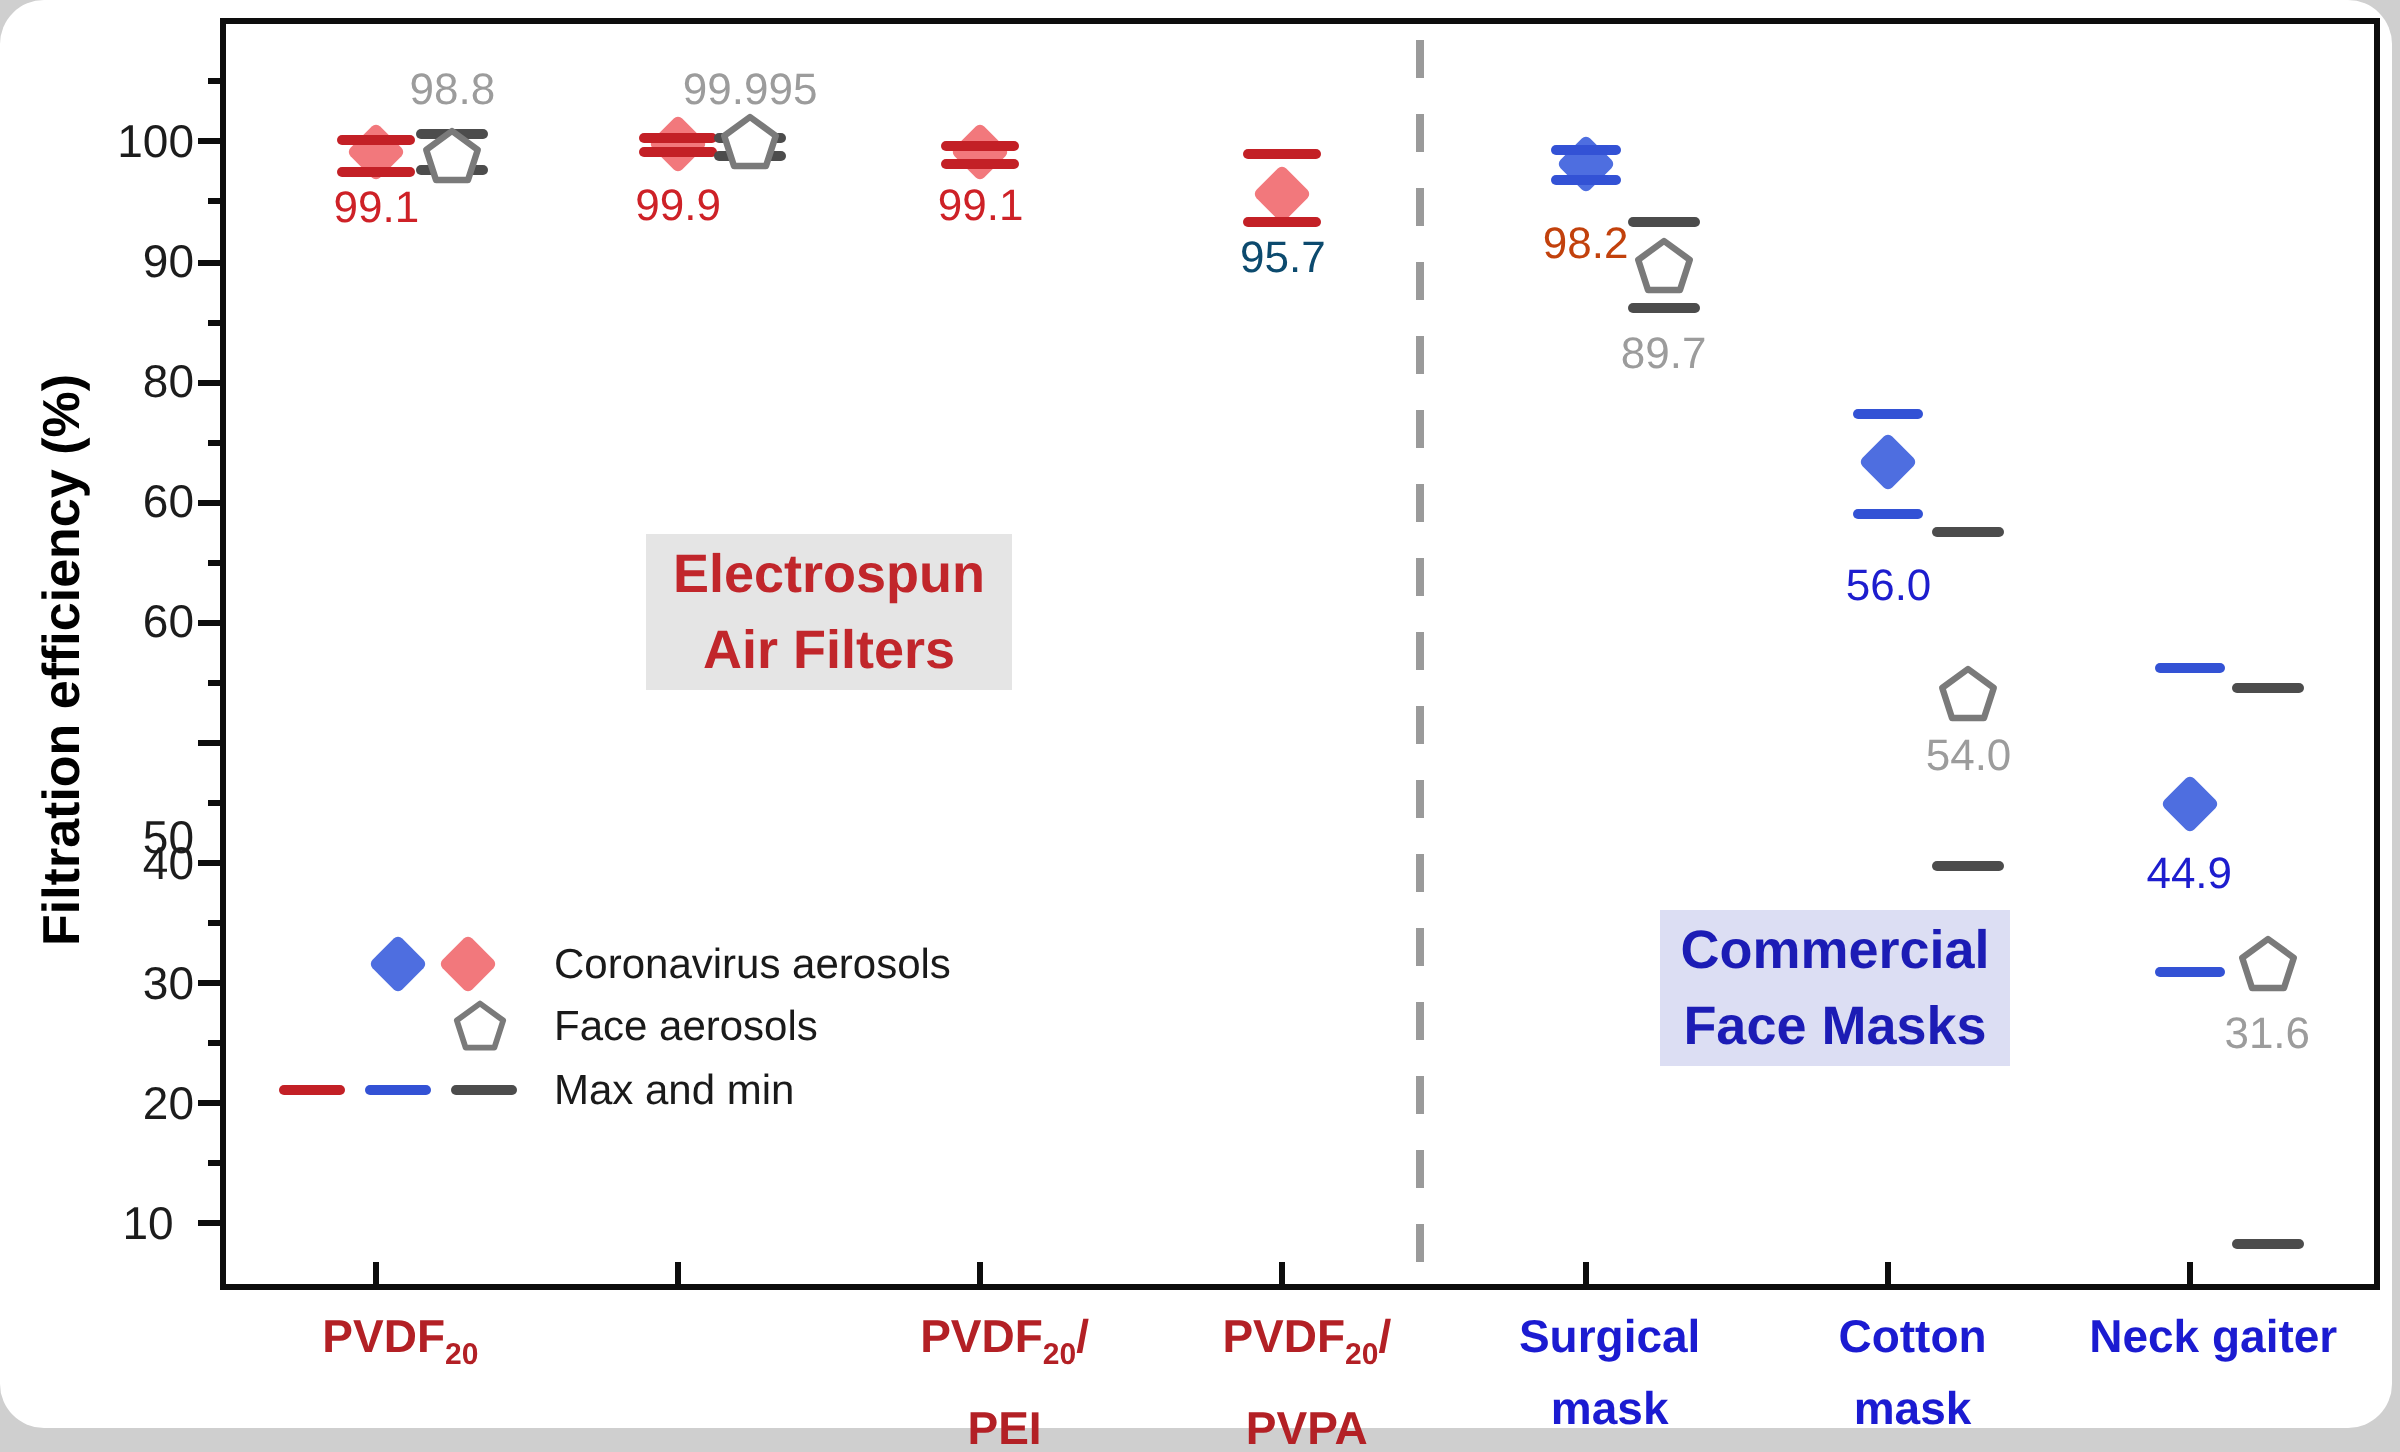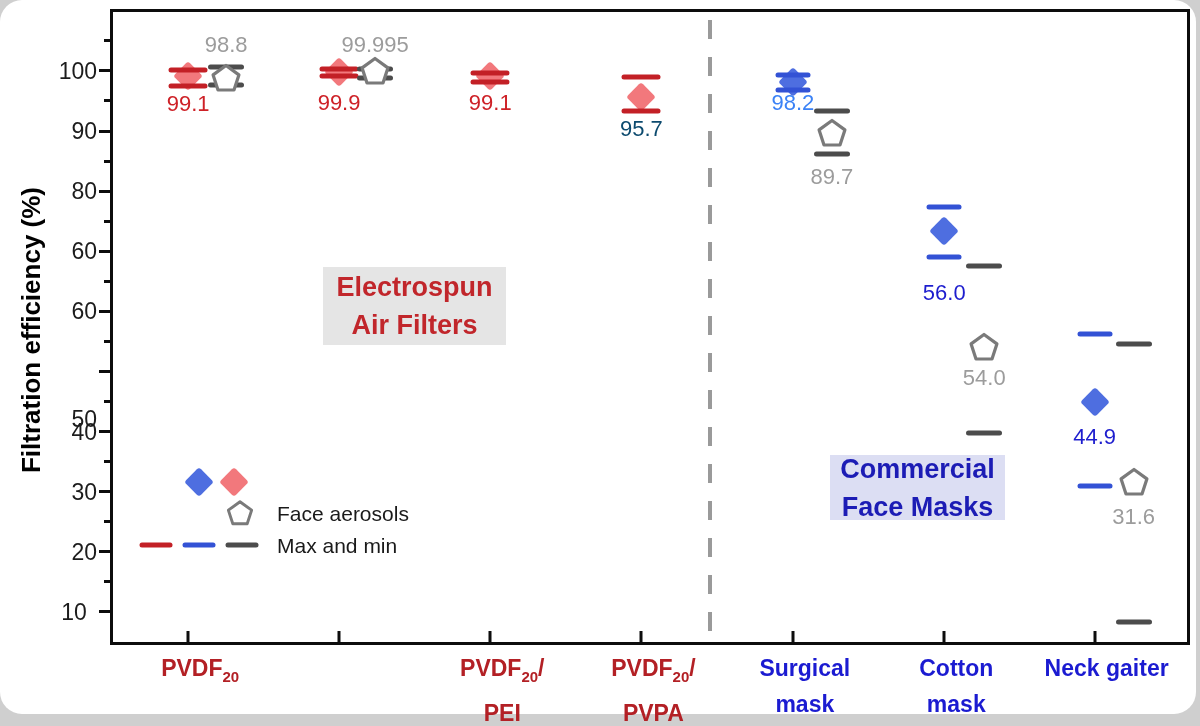--- a/index.html
+++ b/index.html
@@ -93,21 +93,21 @@
       <div class="xtick" style="left: 75.18px; top: 619px;"></div>
       <div class="xtick" style="left: 226.077px; top: 619px;"></div>
       <div class="xtick" style="left: 377.296px; top: 619px;"></div>
       <div class="xtick" style="left: 528.408px; top: 619px;"></div>
       <div class="xtick" style="left: 679.842px; top: 619px;"></div>
       <div class="xtick" style="left: 831.276px; top: 619px;"></div>
       <div class="xtick" style="left: 981.636px; top: 619px;"></div>
       <div class="divider" style="left: 595.466px; top: 8px; height: 618px;"></div>
       <div class="note-box" style="left: 210px; top: 255px; width: 183px; height: 78px; background: #e5e5e5; color: rgb(193, 38, 43);">Electrospun
 Air Filters</div>
-      <div class="note-box" style="left: 717px; top: 443px; width: 175px; height: 65px; background: rgb(220, 222, 243); color: rgb(28, 28, 181);">Commercial
+      <div class="note-box" style="left: 717px; top: 443px; width: 175px; height: 78px; background: rgb(220, 222, 243); color: rgb(28, 28, 181);">Commercial
 Face Masks</div>
       <div class="diamond" style="left: 75.18px; top: 64.3225px; background: rgb(242, 120, 124);"></div>
       <div class="bar" style="left: 75.18px; top: 58.3111px; width: 39px; background: rgb(195, 32, 38);"></div>
       <div class="bar" style="left: 75.18px; top: 73.9408px; width: 39px; background: rgb(195, 32, 38);"></div>
       <div class="pt-label" style="left: 75.18px; top: 92.3225px; color: rgb(206, 33, 39);">99.1</div>
       <div class="bar" style="left: 113.18px; top: 55.3053px; width: 36px; background: rgb(76, 76, 76);"></div>
       <div class="bar" style="left: 113.18px; top: 73.3397px; width: 36px; background: rgb(76, 76, 76);"></div>
       <div class="pent" style="left: 113.18px; top: 66.126px;"><svg width="30" height="30" viewBox="0 0 30 30">
           <polygon points="15,2.5 27.9,11.9 23,27 7,27 2.1,11.9" fill="#ffffff" stroke="#7a7a7a" stroke-width="3.2" stroke-linejoin="round"></polygon>
         </svg></div>
@@ -126,21 +126,21 @@
       <div class="bar" style="left: 377.296px; top: 60.7156px; width: 39px; background: rgb(195, 32, 38);"></div>
       <div class="bar" style="left: 377.296px; top: 69.7328px; width: 39px; background: rgb(195, 32, 38);"></div>
       <div class="pt-label" style="left: 377.296px; top: 91.3225px; color: rgb(206, 33, 39);">99.1</div>
       <div class="diamond" style="left: 528.408px; top: 84.7615px; background: rgb(242, 120, 124);"></div>
       <div class="bar" style="left: 528.408px; top: 64.9237px; width: 39px; background: rgb(195, 32, 38);"></div>
       <div class="bar" style="left: 528.408px; top: 98.5878px; width: 39px; background: rgb(195, 32, 38);"></div>
       <div class="pt-label" style="left: 528.408px; top: 116.761px; color: #0c4a6e;">95.7</div>
       <div class="diamond" style="left: 679.842px; top: 69.7328px; background: rgb(78, 110, 224);"></div>
       <div class="bar" style="left: 679.842px; top: 62.5191px; width: 35px; background: rgb(51, 82, 213);"></div>
       <div class="bar" style="left: 679.842px; top: 77.5477px; width: 35px; background: rgb(51, 82, 213);"></div>
-      <div class="pt-label" style="left: 679.842px; top: 91px; color: #3b82f6;">98.2</div>
+      <div class="pt-label" style="left: 679.842px; top: 110px; color: #c2410c;">98.2</div>
       <div class="bar" style="left: 718.842px; top: 99.1889px; width: 36px; background: rgb(76, 76, 76);"></div>
       <div class="bar" style="left: 718.842px; top: 141.87px; width: 36px; background: rgb(76, 76, 76);"></div>
       <div class="pent" style="left: 718.842px; top: 120.83px;"><svg width="30" height="30" viewBox="0 0 30 30">
           <polygon points="15,2.5 27.9,11.9 23,27 7,27 2.1,11.9" fill="#ffffff" stroke="#7a7a7a" stroke-width="3.2" stroke-linejoin="round"></polygon>
         </svg></div>
       <div class="pt-label" style="left: 718.842px; top: 164.83px; color: rgb(156, 156, 156);">89.7</div>
       <div class="diamond" style="left: 831.276px; top: 219.418px; background: rgb(78, 110, 224);"></div>
       <div class="bar" style="left: 831.276px; top: 195.372px; width: 35px; background: rgb(51, 82, 213);"></div>
       <div class="bar" style="left: 831.276px; top: 244.666px; width: 35px; background: rgb(51, 82, 213);"></div>
       <div class="pt-label" style="left: 831.276px; top: 281.418px; color: rgb(29, 29, 206);">56.0</div>
@@ -155,20 +155,21 @@
       <div class="bar" style="left: 981.636px; top: 474.303px; width: 35px; background: rgb(51, 82, 213);"></div>
       <div class="pt-label" style="left: 981.636px; top: 425.143px; color: rgb(29, 29, 206);">44.9</div>
       <div class="bar" style="left: 1020.64px; top: 331.832px; width: 36px; background: rgb(76, 76, 76);"></div>
       <div class="bar" style="left: 1020.64px; top: 610.162px; width: 36px; background: rgb(76, 76, 76);"></div>
       <div class="pent" style="left: 1020.64px; top: 470.095px;"><svg width="30" height="30" viewBox="0 0 30 30">
           <polygon points="15,2.5 27.9,11.9 23,27 7,27 2.1,11.9" fill="#ffffff" stroke="#7a7a7a" stroke-width="3.2" stroke-linejoin="round"></polygon>
         </svg></div>
       <div class="pt-label" style="left: 1020.64px; top: 505.095px; color: rgb(156, 156, 156);">31.6</div>
       <div class="diamond" style="left: 86px; top: 470px; background: rgb(78, 110, 224);"></div>
       <div class="diamond" style="left: 121px; top: 470px; background: rgb(242, 120, 124);"></div>
+      <div class="legend-text" style="left: 164px; top: 471px;">Coronavirus aerosols</div>
       <div class="pent" style="left: 127px; top: 501px;"><svg width="27" height="27" viewBox="0 0 30 30">
           <polygon points="15,2.5 27.9,11.9 23,27 7,27 2.1,11.9" fill="#ffffff" stroke="#7a7a7a" stroke-width="3.2" stroke-linejoin="round"></polygon>
         </svg></div>
       <div class="legend-text" style="left: 164px; top: 502px;">Face aerosols</div>
       <div class="bar" style="left: 43px; top: 533px; width: 33px; background: rgb(195, 32, 38);"></div>
       <div class="bar" style="left: 86px; top: 533px; width: 33px; background: rgb(51, 82, 213);"></div>
       <div class="bar" style="left: 129px; top: 533px; width: 33px; background: rgb(76, 76, 76);"></div>
       <div class="legend-text" style="left: 164px; top: 534px;">Max and min</div>
     </div>
   <div class="abs" id="xlabels" style="left:12px;top:0;width:1200px;height:726px;pointer-events:none;border-radius:10px;">

